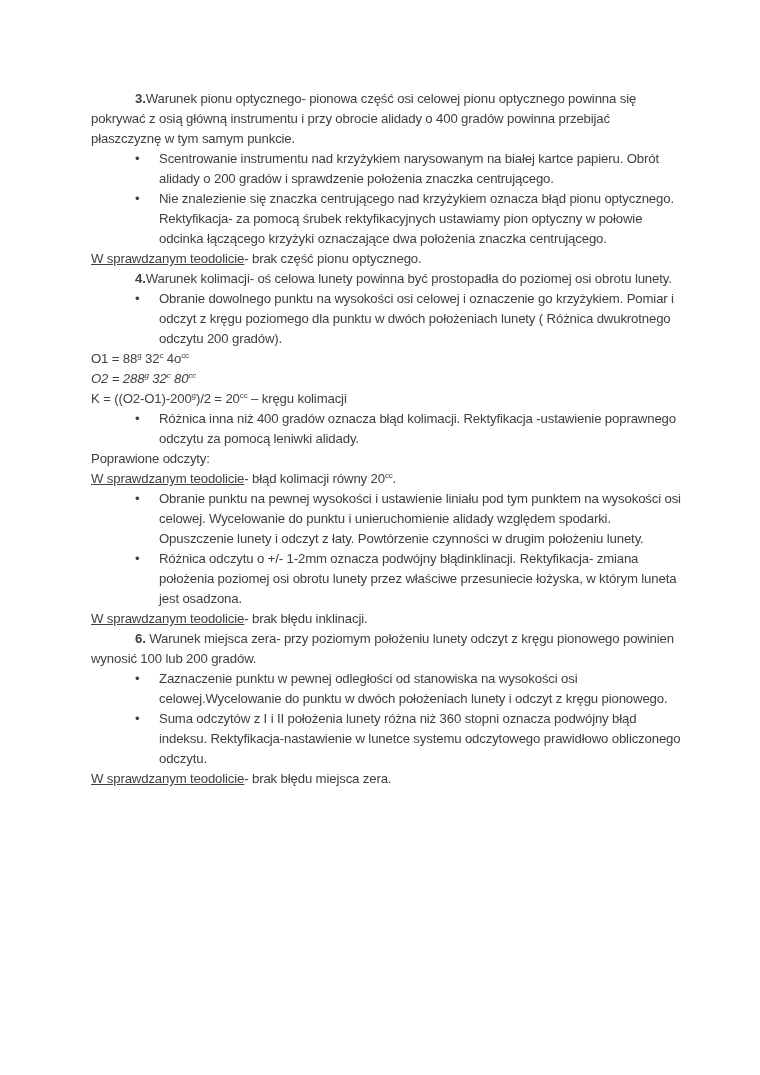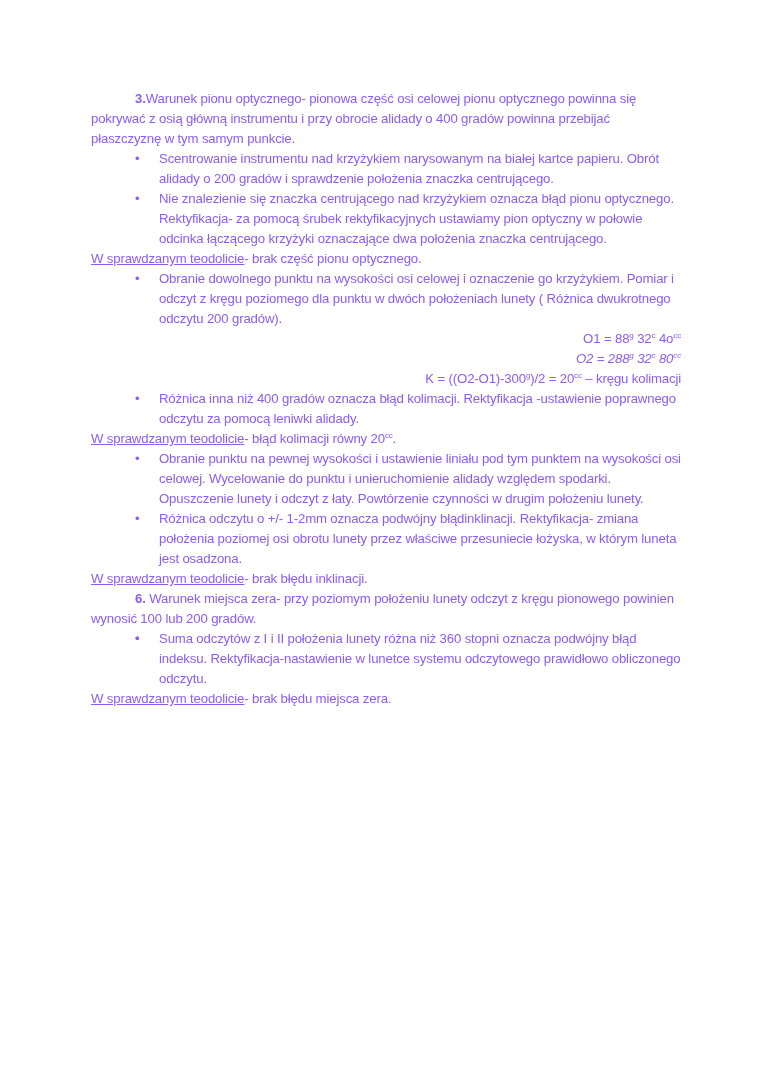--- a/index.html
+++ b/index.html
@@ -1,61 +1,63 @@
 <!DOCTYPE html>
 <html><head>
   <meta charset="utf-8">
   <style>
     html, body { margin: 0; padding: 0; background: #ffffff; }
     body { width: 760px; height: 1075px; position: relative; overflow: hidden; }
     .page {
       position: absolute; left: 91px; top: 89px; width: 590px;
       font-family: "Liberation Sans", sans-serif;
-      font-size: 13.2px; line-height: 20px; color: #8b5cf6;
+      font-size: 13.2px; line-height: 20px; color: #404040;
       letter-spacing: -0.15px;
     }
     .para { margin: 0; }
     .indent { text-indent: 44px; }
     .num { font-weight: bold; }
     ul { margin: 0; padding: 0; list-style: none; }
     li { position: relative; padding-left: 68px; }
     li .bullet { position: absolute; left: 44px; top: 0; }
-    .center { text-align: right; }
+    .center { text-align: left; }
     .u { text-decoration: underline; }
     sup { font-size: 8px; line-height: 0; vertical-align: 5px; }
   </style>
 </head>
 <body>
 
 <div class="page">
 
   <p class="para indent"><span class="num">3.</span><span>Warunek pionu optycznego- pionowa część osi celowej  pionu optycznego powinna się pokrywać z osią główną instrumentu i przy obrocie alidady o 400 gradów powinna przebijać płaszczyznę w tym samym punkcie.</span></p>
   <ul>
     <li><span class="bullet">•</span><span>Scentrowanie instrumentu nad krzyżykiem narysowanym na białej kartce papieru. Obrót alidady o 200 gradów i sprawdzenie położenia znaczka centrującego.</span></li>
     <li><span class="bullet">•</span><span>Nie znalezienie się znaczka centrującego nad krzyżykiem  oznacza błąd pionu optycznego. Rektyfikacja- za pomocą śrubek rektyfikacyjnych ustawiamy pion optyczny w połowie odcinka łączącego krzyżyki  oznaczające dwa położenia znaczka centrującego.</span></li>
   </ul>
   <p class="para"><span class="u">W sprawdzanym teodolicie</span><span>- brak część pionu optycznego.</span></p>
 
+  <p class="para indent"><span class="num">4.</span><span>Warunek kolimacji- oś celowa lunety powinna być prostopadła do poziomej osi obrotu lunety.</span></p>
   <ul>
     <li><span class="bullet">•</span><span>Obranie dowolnego punktu na wysokości osi celowej i oznaczenie go krzyżykiem. Pomiar i odczyt z kręgu poziomego dla punktu w dwóch położeniach  lunety ( Różnica dwukrotnego odczytu 200 gradów).</span>
       <div class="center" style="margin-left:-68px;"><span>O1 = 88</span><sup>g</sup><span> 32</span><sup>c</sup><span> 4o</span><sup>cc</sup></div>
       <div class="center" style="margin-left:-68px;font-style:italic;"><span>O2 = 288</span><sup>g</sup><span> 32</span><sup>c</sup><span> 80</span><sup>cc</sup></div>
-      <div class="center" style="margin-left:-68px;"><span>K = ((O2-O1)-300</span><sup>g</sup><span>)/2 = 20</span><sup>cc</sup><span> – kręgu kolimacji</span></div>
+      <div class="center" style="margin-left:-68px;"><span>K = ((O2-O1)-200</span><sup>g</sup><span>)/2 = 20</span><sup>cc</sup><span> – kręgu kolimacji</span></div>
     </li>
     <li><span class="bullet">•</span><span>Różnica inna niż 400 gradów oznacza błąd kolimacji. Rektyfikacja -ustawienie poprawnego  odczytu za pomocą leniwki alidady.</span>
+      <div class="center" style="margin-left:-68px;">Poprawione odczyty:</div>
     </li>
   </ul>
   <p class="para"><span class="u">W sprawdzanym teodolicie</span><span>- błąd kolimacji równy 20</span><sup>cc</sup><span>.</span></p>
 
   <ul>
     <li><span class="bullet">•</span><span>Obranie punktu na pewnej wysokości i ustawienie liniału pod tym punktem na wysokości osi celowej. Wycelowanie do punktu  i unieruchomienie alidady względem spodarki. Opuszczenie lunety i odczyt z łaty. Powtórzenie czynności w drugim położeniu lunety.</span></li>
     <li><span class="bullet">•</span><span>Różnica odczytu o +/- 1-2mm oznacza podwójny błądinklinacji. Rektyfikacja- zmiana położenia poziomej osi obrotu  lunety przez właściwe przesuniecie łożyska, w którym luneta jest osadzona.</span></li>
   </ul>
   <p class="para"><span class="u">W sprawdzanym teodolicie</span><span>- brak błędu inklinacji.</span></p>
 
   <p class="para indent"><span class="num">6.</span><span> Warunek miejsca zera- przy poziomym położeniu lunety odczyt z kręgu pionowego powinien wynosić 100 lub 200 gradów.</span></p>
   <ul>
-    <li><span class="bullet">•</span></li>
+    <li><span class="bullet">•</span><span>Zaznaczenie punktu w pewnej odległości od stanowiska na wysokości osi celowej.Wycelowanie do punktu w dwóch położeniach lunety i odczyt z kręgu pionowego.</span></li>
     <li><span class="bullet">•</span><span>Suma odczytów z I i II położenia lunety różna niż 360 stopni oznacza podwójny błąd indeksu. Rektyfikacja-nastawienie w lunetce systemu odczytowego prawidłowo obliczonego odczytu.</span></li>
   </ul>
   <p class="para"><span class="u">W sprawdzanym teodolicie</span><span>- brak błędu miejsca zera.</span></p>
 
 </div>
 
 </body></html>

